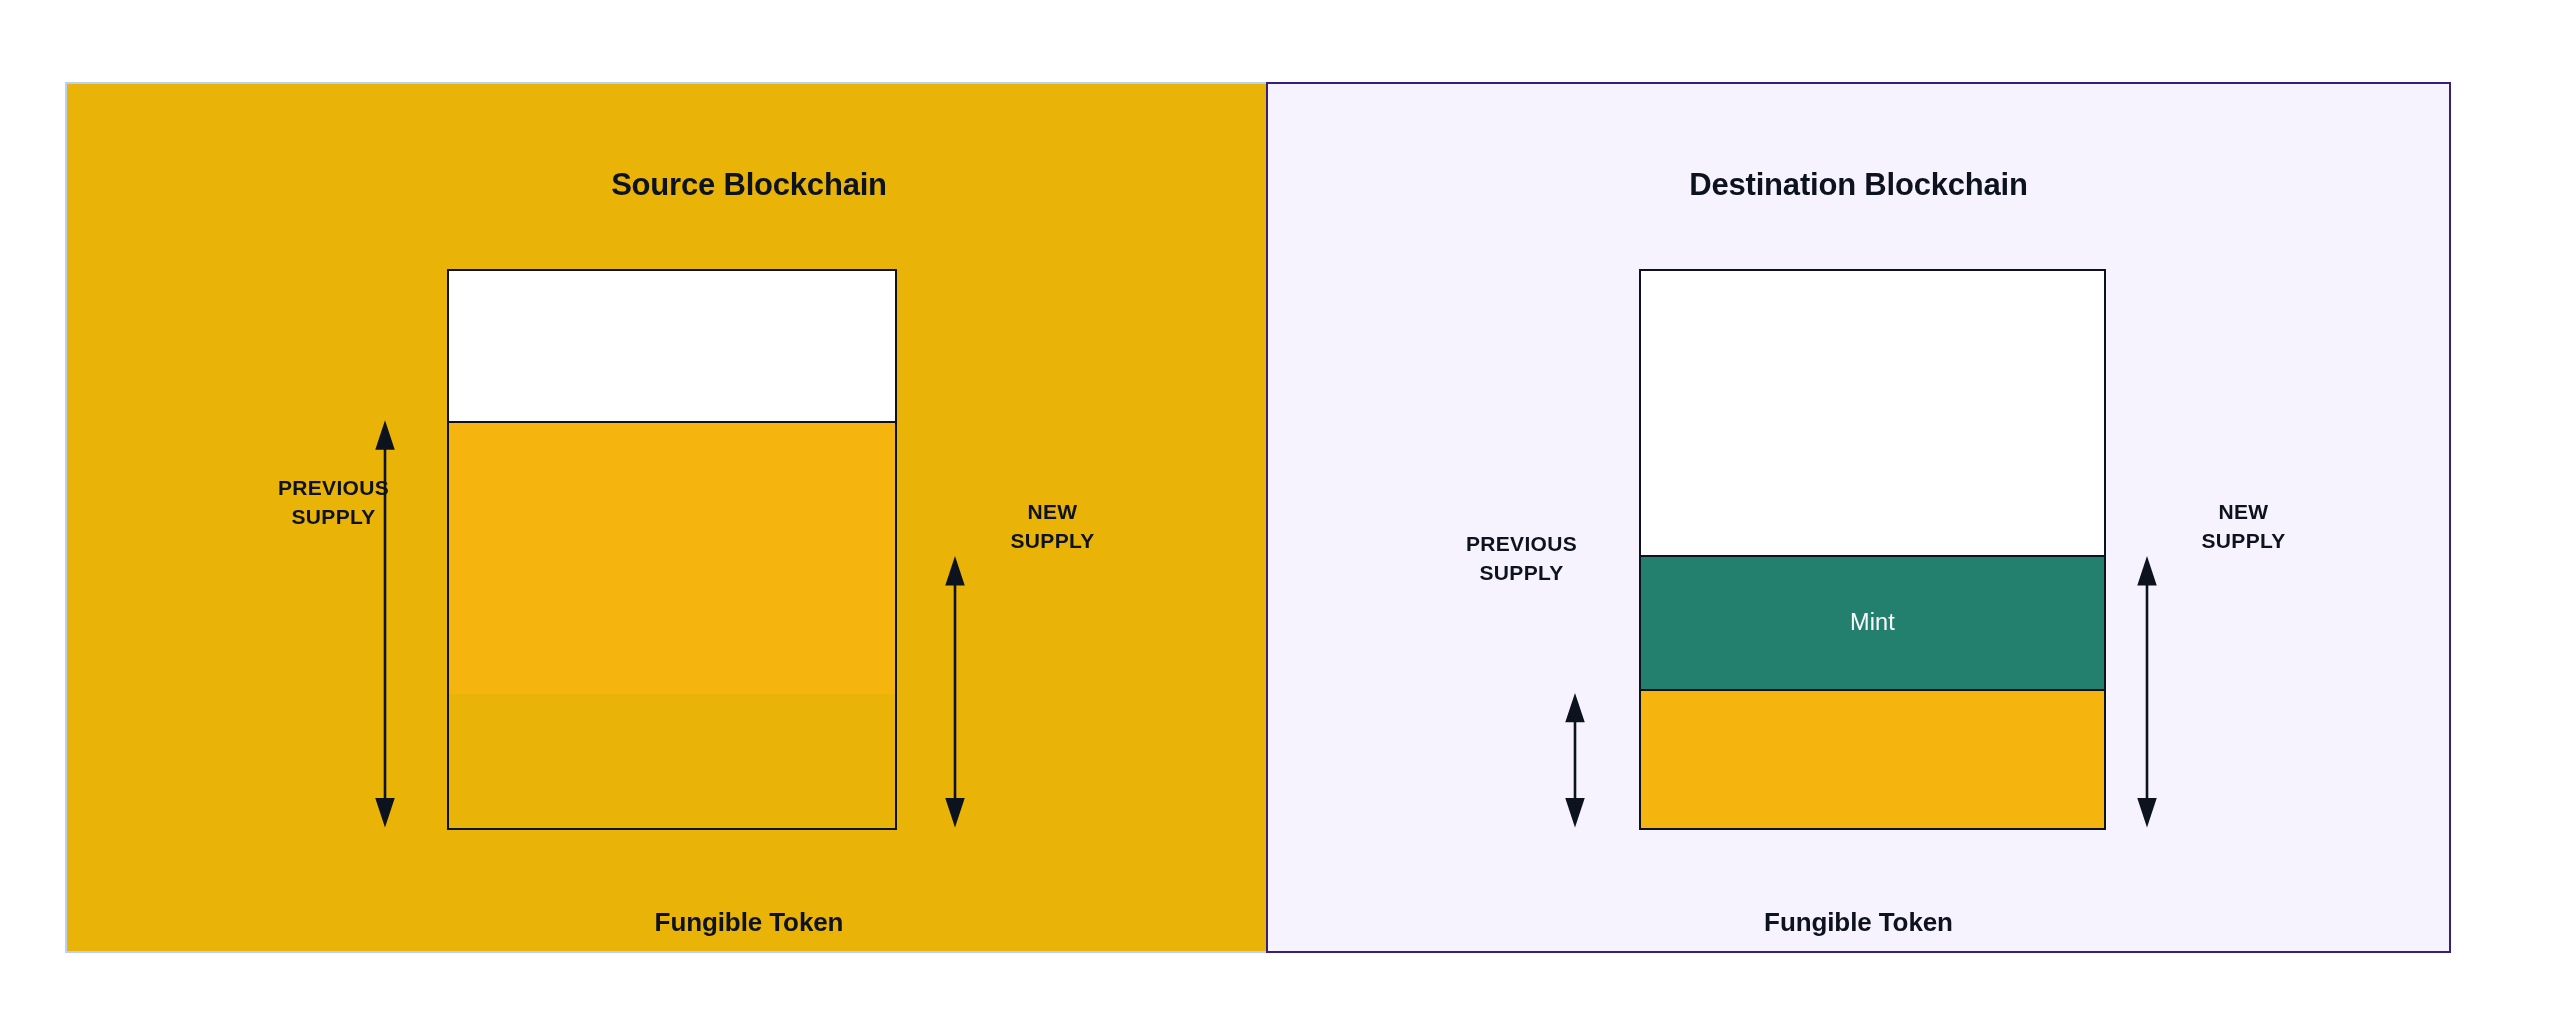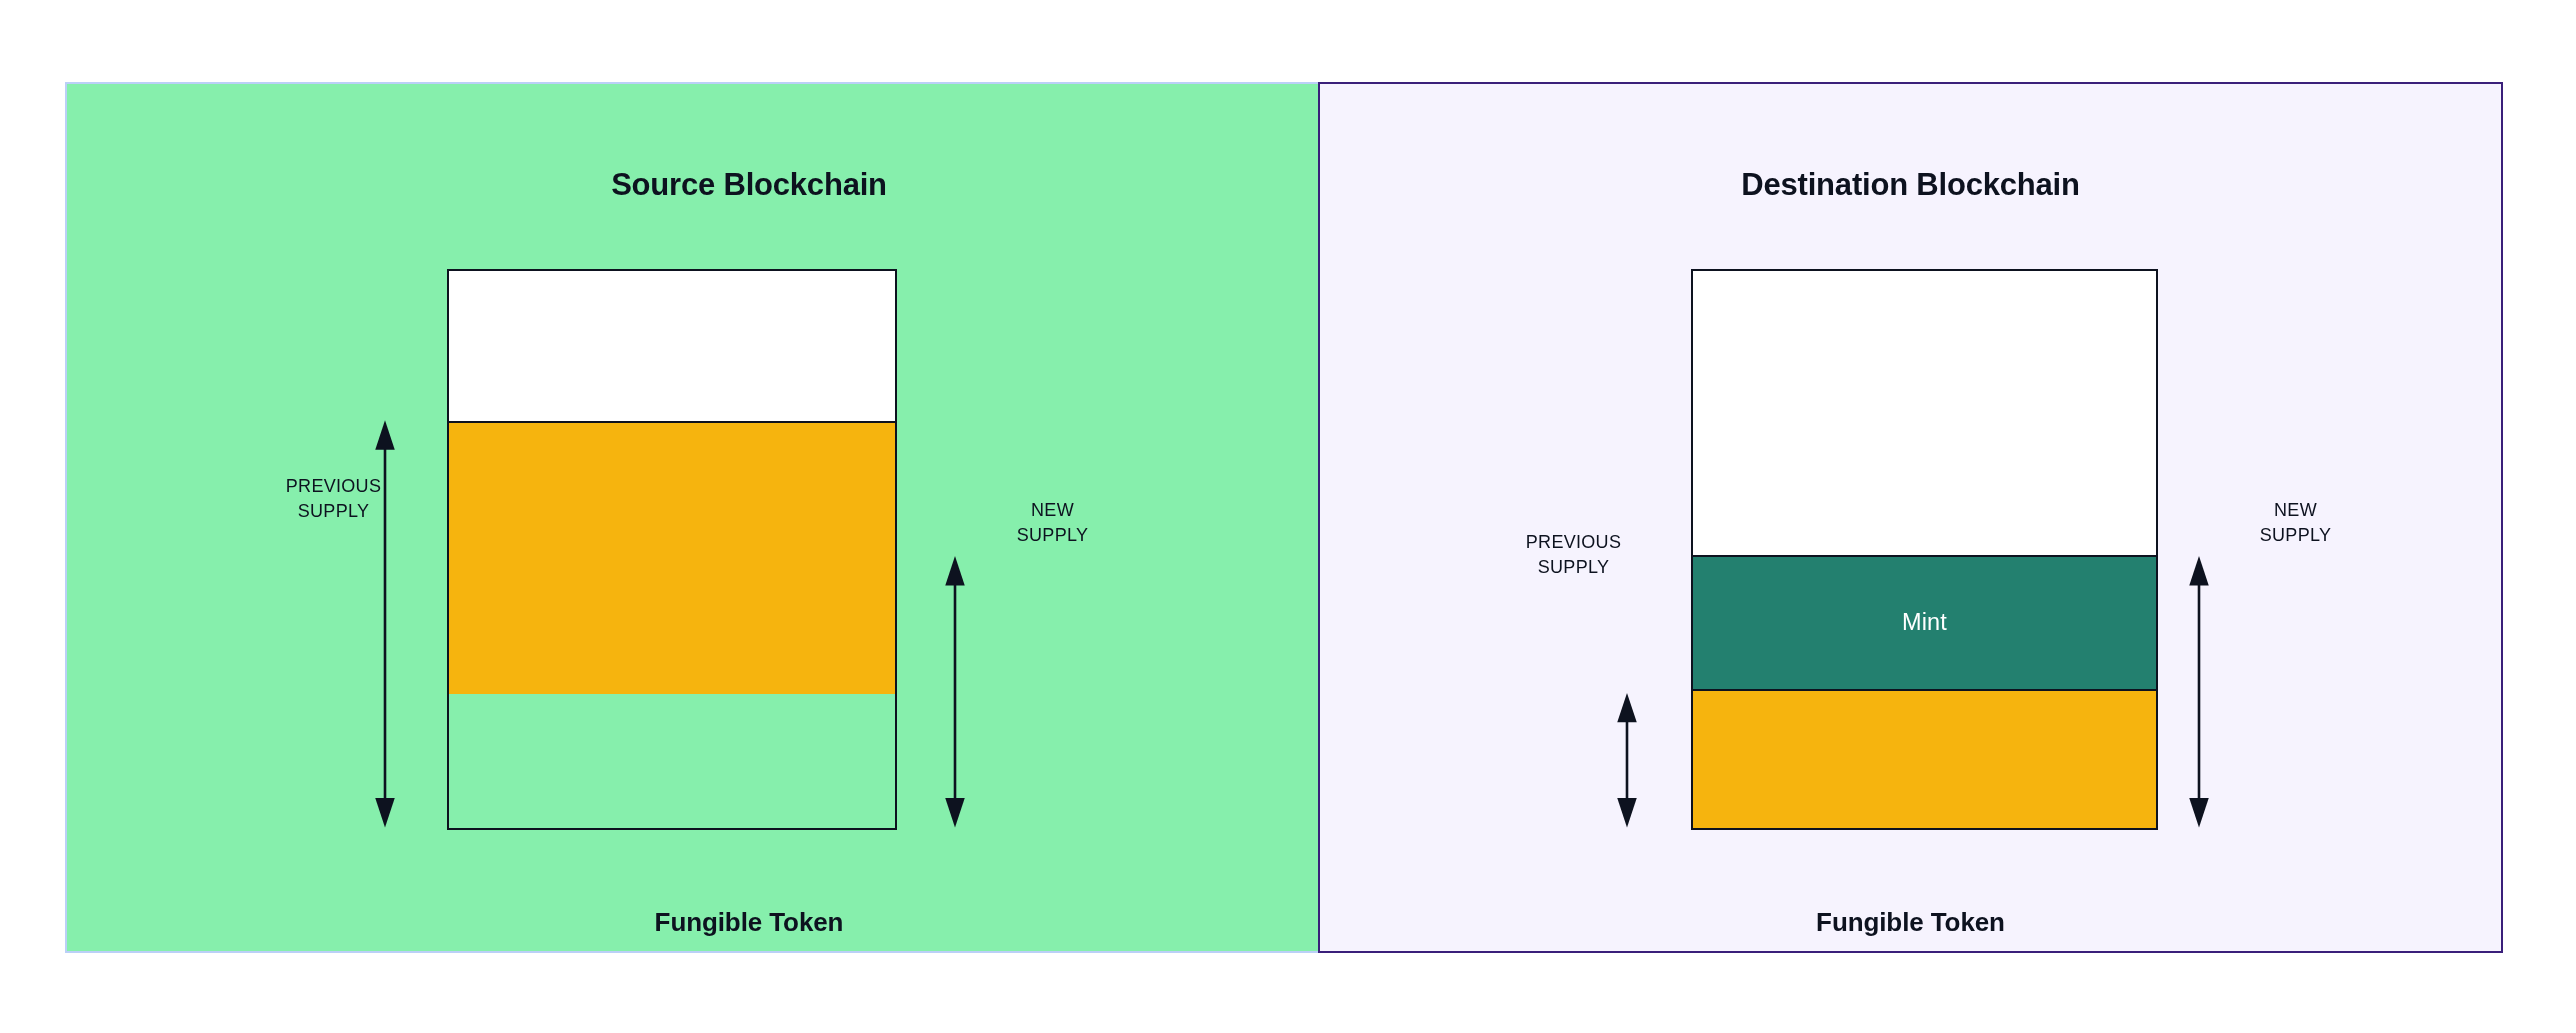--- a/index.html
+++ b/index.html
@@ -19,25 +19,25 @@
     position: absolute;
     box-sizing: border-box;
     border-width: 2px;
     border-style: solid;
   }
   .panel-source {
     left: 65px;
     top: 82px;
     width: 1368px;
     height: 871px;
-    background: #86efac;
+    background: #eab308;
     border-color: #BBD0F7;
   }
   .panel-destination {
-    left: 1318px;
+    left: 1266px;
     top: 82px;
     width: 1185px;
     height: 871px;
     background: #F6F3FE;
     border-color: #3A1F7A;
   }
 
   .panel-title {
     position: absolute;
     top: 83px;
@@ -112,22 +112,22 @@
   }
   .dim-arrow svg {
     display: block;
     width: 100%;
     height: 100%;
   }
 
   .dim-label {
     position: absolute;
     text-align: center;
-    font-size: 18px;
-    font-weight: 400;
+    font-size: 21px;
+    font-weight: 700;
     line-height: 1.38;
     color: #0D121F;
     letter-spacing: 0.3px;
     white-space: pre-line;
   }
 </style>
 </head>
 <body>
 
 <div class="panel panel-source">

